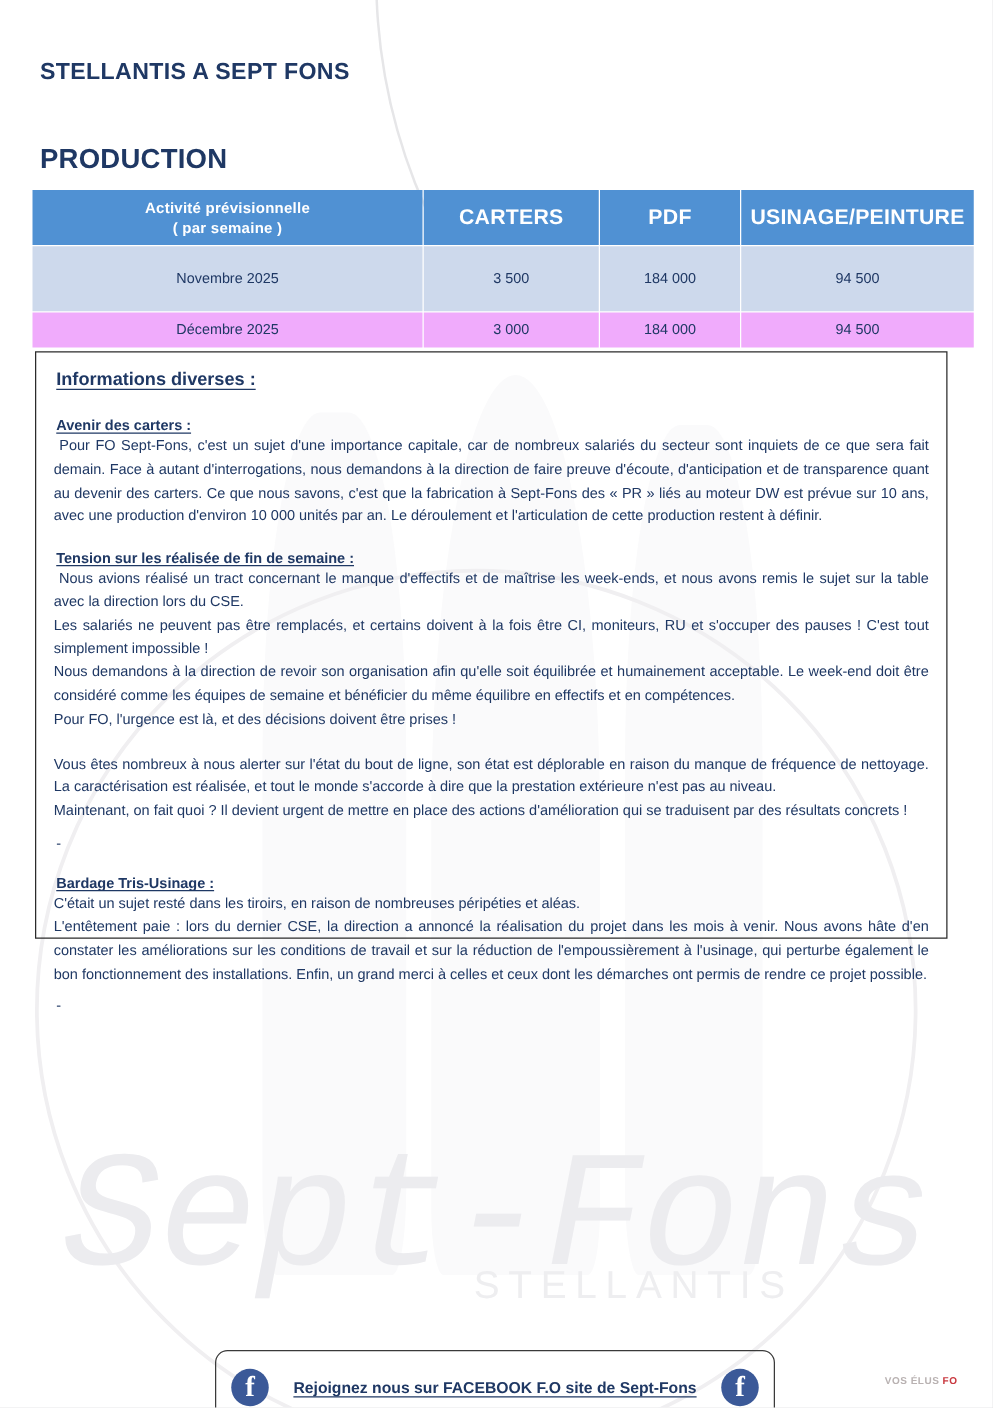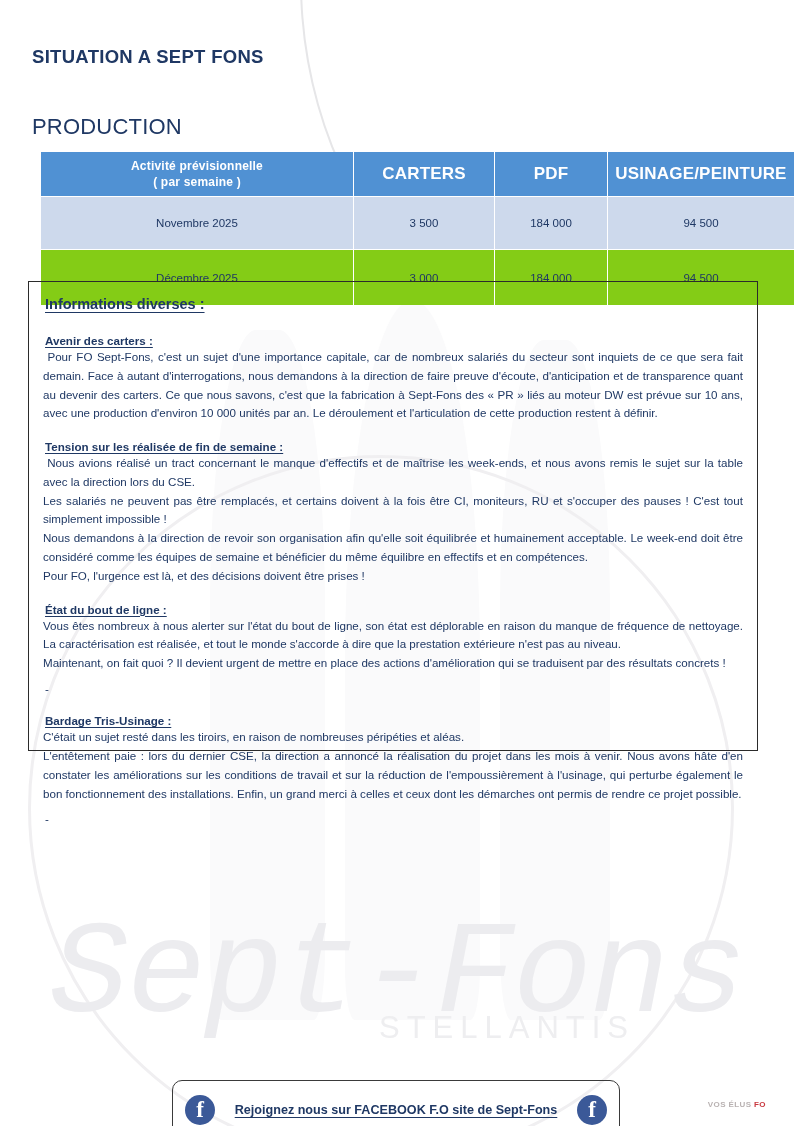--- a/index.html
+++ b/index.html
@@ -94,29 +94,29 @@
     font-size: 18.5px;
     font-weight: bold;
     letter-spacing: 0.3px;
     color: #1F3864;
   }
   .title-section {
     position: absolute;
     left: 32px;
     top: 114px;
     font-size: 22px;
-    font-weight: normal;
+    font-weight: bold;
     letter-spacing: 0.2px;
     color: #1F3864;
   }
 
   
   .prod-table {
     position: absolute;
-    left: 40px;
+    left: 25px;
     top: 151px;
     width: 750px;
     border-collapse: separate;
     border-spacing: 1px 1px;
     table-layout: fixed;
   }
   .prod-table th,
   .prod-table td {
     padding: 0;
     margin: 0;
@@ -136,22 +136,22 @@
     font-size: 12px;
   }
   .prod-table tbody tr.row-a td {
     background: #CDD9EC;
     height: 52px;
     font-weight: normal;
     color: #1F3864;
     font-size: 11.5px;
   }
   .prod-table tbody tr.row-b td {
-    background: #84cc16;
-    height: 55px;
+    background: #f0abfc;
+    height: 28px;
     font-weight: normal;
     color: #1F3864;
     font-size: 11.5px;
   }
   .col-activity { width: 312px; }
   .col-carters  { width: 140px; }
   .col-pdf      { width: 112px; }
   .col-usinage  { width: 186px; }
 
   
@@ -269,21 +269,21 @@
   <div class="blob blob-a"></div>
   <div class="blob blob-b"></div>
   <div class="blob blob-c"></div>
   <div class="arc-ring"></div>
   <div class="watermark">Sept-Fons</div>
   <div class="watermark-sub">STELLANTIS</div>
 </div>
 
 <div class="page">
 
-  <div class="title-main">SITUATION A SEPT FONS</div>
+  <div class="title-main">STELLANTIS A SEPT FONS</div>
   <div class="title-section">PRODUCTION</div>
 
   <table class="prod-table">
     <colgroup>
       <col class="col-activity">
       <col class="col-carters">
       <col class="col-pdf">
       <col class="col-usinage">
     </colgroup>
     <thead>
@@ -324,21 +324,20 @@
 
     <div class="block">
       <span class="sub-head">Tension sur les réalisée de fin de semaine :</span>
       <p class="para indent-lead">Nous avions réalisé un tract concernant le manque d'effectifs et de maîtrise les week-ends, et nous avons remis le sujet sur la table avec la direction lors du CSE.</p>
       <p class="para">Les salariés ne peuvent pas être remplacés, et certains doivent à la fois être CI, moniteurs, RU et s'occuper des pauses ! C'est tout simplement impossible !</p>
       <p class="para">Nous demandons à la direction de revoir son organisation afin qu'elle soit équilibrée et humainement acceptable. Le week-end doit être considéré comme les équipes de semaine et bénéficier du même équilibre en effectifs et en compétences.</p>
       <p class="para">Pour FO, l'urgence est là, et des décisions doivent être prises !</p>
     </div>
 
     <div class="block">
-      <span class="sub-head">État du bout de ligne :</span>
       <p class="para">Vous êtes nombreux à nous alerter sur l'état du bout de ligne, son état est déplorable en raison du manque de fréquence de nettoyage. La caractérisation est réalisée, et tout le monde s'accorde à dire que la prestation extérieure n'est pas au niveau.</p>
       <p class="para">Maintenant, on fait quoi ? Il devient urgent de mettre en place des actions d'amélioration qui se traduisent par des résultats concrets !</p>
       <p class="tiny-dash">-</p>
     </div>
 
     <div class="block tight">
       <span class="sub-head">Bardage Tris-Usinage :</span>
       <p class="para">C'était un sujet resté dans les tiroirs, en raison de nombreuses péripéties et aléas.</p>
       <p class="para">L'entêtement paie : lors du dernier CSE, la direction a annoncé la réalisation du projet dans les mois à venir. Nous avons hâte d'en constater les améliorations sur les conditions de travail et sur la réduction de l'empoussièrement à l'usinage, qui perturbe également le bon fonctionnement des installations. Enfin, un grand merci à celles et ceux dont les démarches ont permis de rendre ce projet possible.</p>
       <p class="tiny-dash">-</p>

